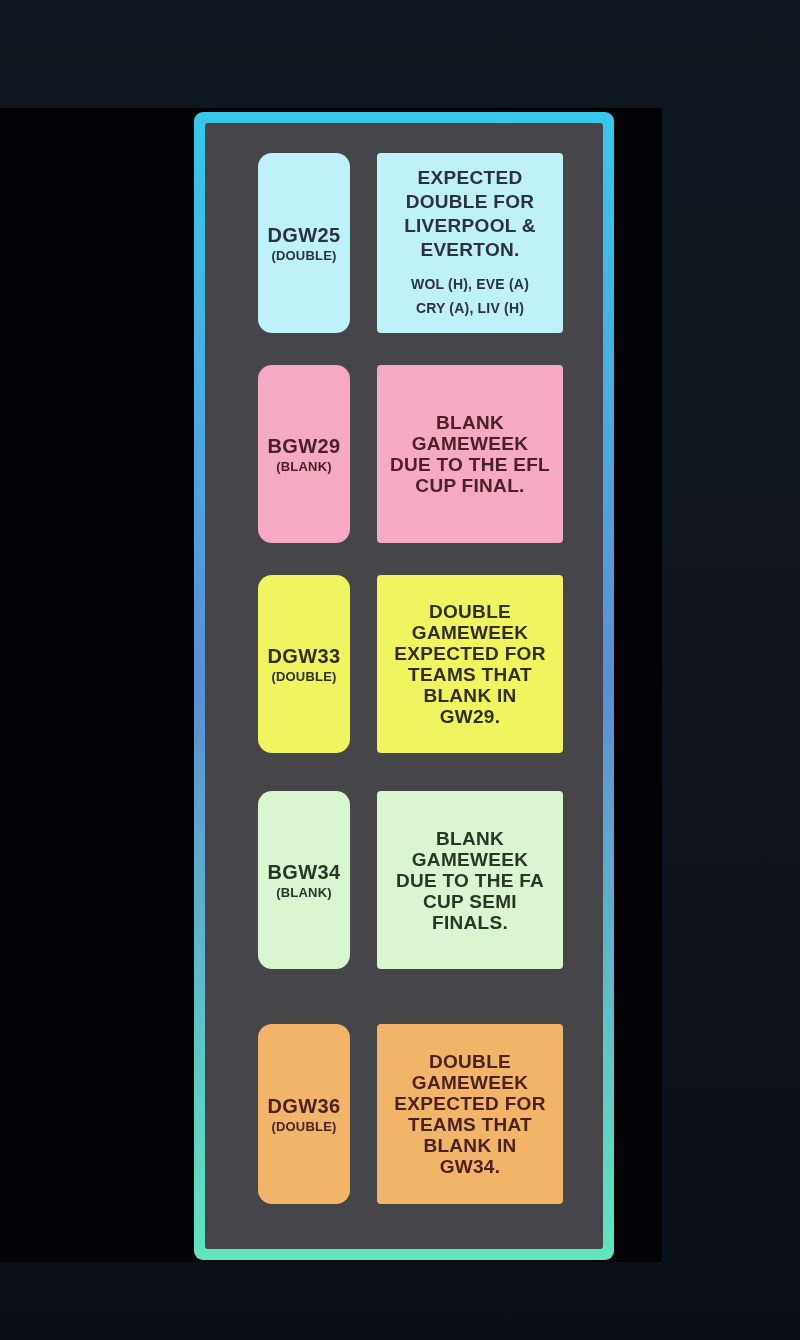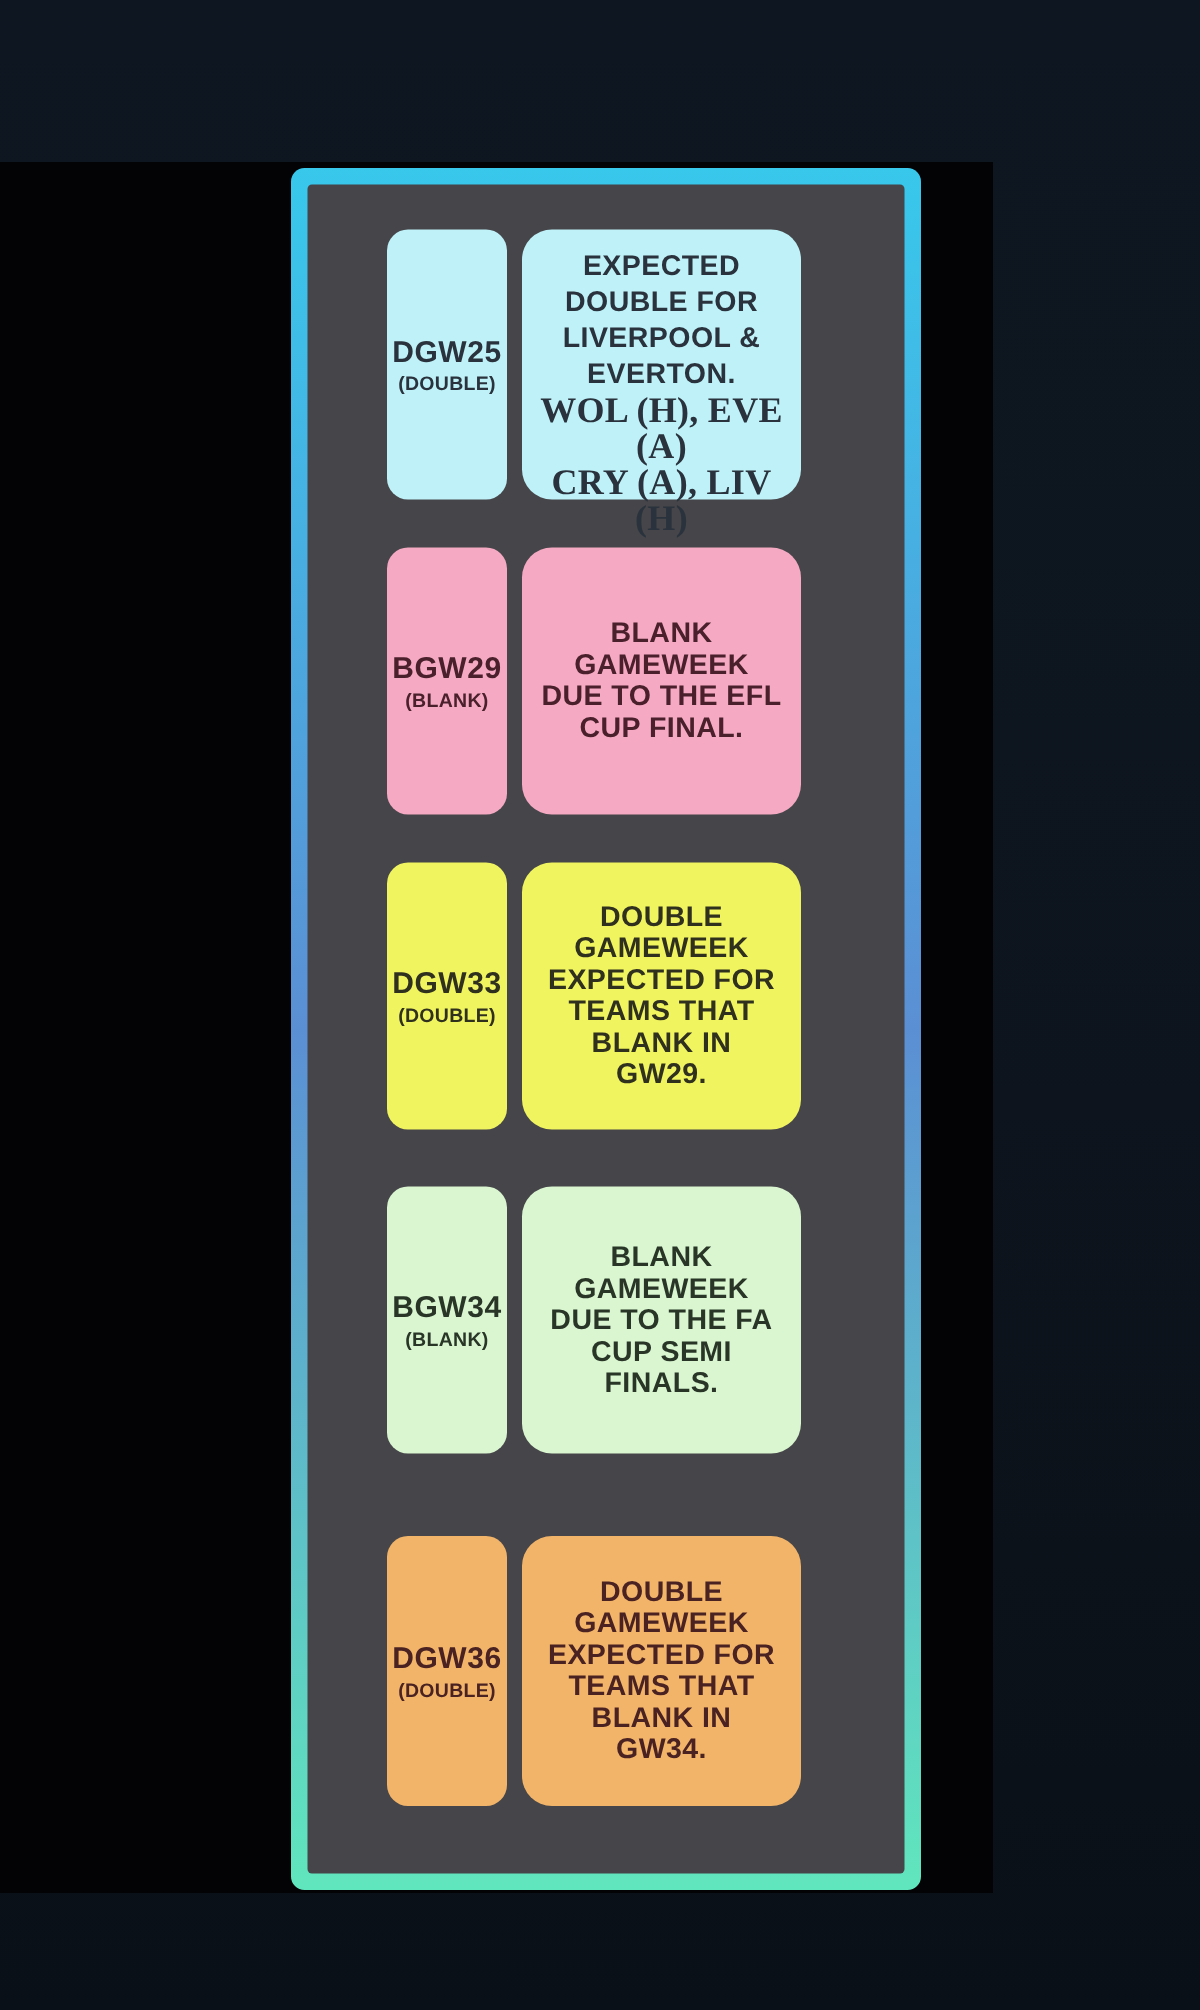--- a/index.html
+++ b/index.html
@@ -47,21 +47,21 @@
     display: flex;
     margin-left: 53px;
     height: 178px;
   }
   .row:nth-child(1) { margin-top: 30px; height: 180px; }
   .row:nth-child(2) { margin-top: 32px; }
   .row:nth-child(3) { margin-top: 32px; }
   .row:nth-child(4) { margin-top: 38px; }
   .row:nth-child(5) { margin-top: 55px; height: 180px; }
   .label-box {
-    width: 80px;
+    width: 92px;
     height: 100%;
     background: var(--row-bg);
     color: var(--row-fg);
     border-radius: 14px;
     display: flex;
     flex-direction: column;
     align-items: center;
     justify-content: center;
     flex-shrink: 0;
   }
@@ -73,52 +73,51 @@
   }
   .label-sub {
     font-size: 13px;
     font-weight: 700;
     letter-spacing: 0.2px;
     margin-top: 1px;
     white-space: nowrap;
     text-align: right;
   }
   .desc-box {
-    margin-left: 10px;
+    margin-left: 27px;
     width: 186px;
     height: 100%;
     background: var(--row-bg);
     color: var(--row-fg);
-    border-radius: 20px;
+    border-radius: 4px;
     display: flex;
     flex-direction: column;
     align-items: center;
     justify-content: center;
     padding: 12px 4px;
     text-align: center;
   }
   .desc-box.has-fixtures {
     justify-content: space-between;
     padding: 13px 4px;
   }
   .desc-text {
     font-size: 19px;
     font-weight: 800;
     letter-spacing: 0.3px;
     line-height: 21px;
     white-space: pre-line;
   }
   .has-fixtures .desc-text { line-height: 24px; }
   .fixtures-text {
-    font-size: 24px;
+    font-size: 14px;
     font-weight: 800;
     letter-spacing: 0.2px;
     line-height: 24px;
     white-space: pre-line;
-    font-family: Liberation Serif, serif;
   }
 </style>
 </head>
 <body>
 
 <div class="backdrop"></div>
 
 <div class="card-frame">
   <div class="card-inner">
     <div id="rows">

